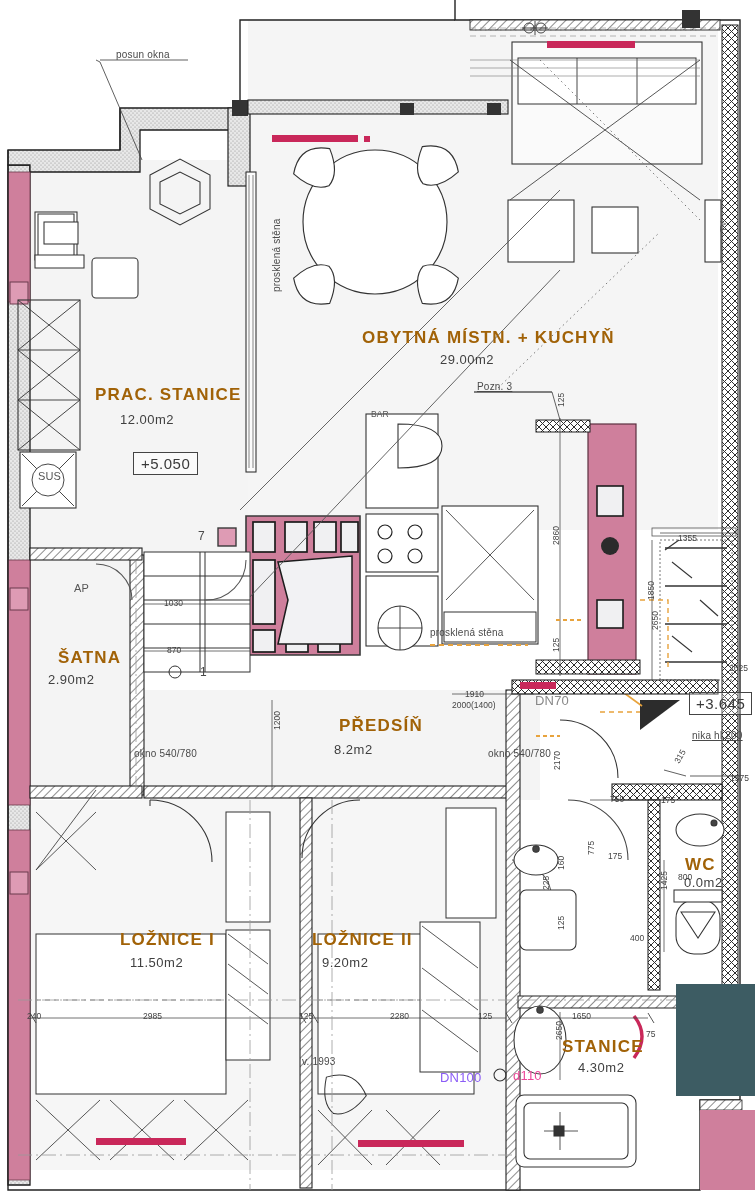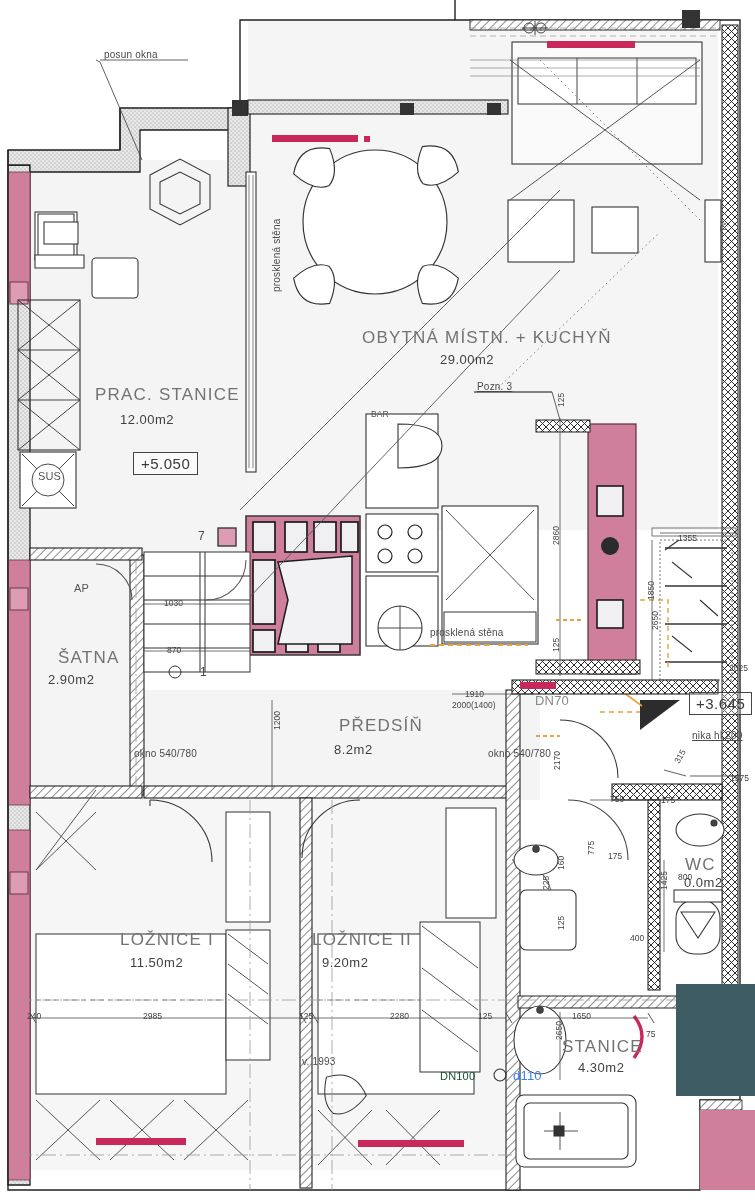--- a/index.html
+++ b/index.html
@@ -1,21 +1,21 @@
 <!DOCTYPE html>
 <html><head>
 <meta charset="utf-8">
 <title>Floor Plan</title>
 <style>
   html,body{margin:0;padding:0;background:#ffffff;}
   body{font-family:"Liberation Sans",sans-serif;}
   #plan{position:relative;width:755px;height:1200px;background:#ffffff;overflow:hidden;}
   #plan svg{position:absolute;left:0;top:0;}
   .lbl{position:absolute;color:#3a3a3a;white-space:nowrap;font-family:"Liberation Sans",sans-serif;}
-  .room-name{font-size:17px;letter-spacing:1.2px;color:#737373;}
+  .room-name{font-size:17px;letter-spacing:1.2px;color:#a16207;font-weight:bold;}
   .room-area{font-size:13px;letter-spacing:.5px;color:#404040;}
   .small{font-size:10px;color:#4a4a4a;letter-spacing:.2px;}
   .tiny{font-size:8.5px;color:#555;letter-spacing:.1px;}
   .dim{font-size:8.5px;color:#444;letter-spacing:0;}
   .vert{transform-origin:0 0;}
   .elev{position:absolute;border:1.2px solid #444;color:#3a3a3a;font-size:15px;
         padding:2px 7px;background:rgba(255,255,255,.55);letter-spacing:.5px;}
   .elev2{position:absolute;border:1.2px solid #444;color:#3a3a3a;font-size:15px;
         padding:2px 6px;background:rgba(255,255,255,.25);letter-spacing:.5px;}
   .und{text-decoration:underline;}
@@ -464,30 +464,30 @@
 
   <div class="lbl room-name" style="left:562px;top:1037px">STANICE</div>
   <div class="lbl room-area" style="left:578px;top:1060px">4.30m2</div>
 
   <div class="lbl room-name" style="left:685px;top:855px">WC</div>
   <div class="lbl room-area" style="left:684px;top:875px">0.0m2</div>
 
   <div class="elev" style="left:133px;top:452px">+5.050</div>
   <div class="elev2" style="left:689px;top:692px">+3.645</div>
 
-  <div class="lbl small" style="left:104px;top:49px">posun okna</div>
+  <div class="lbl small" style="left:116px;top:49px">posun okna</div>
   <div class="lbl small und" style="left:477px;top:381px">Pozn. 3</div>
   <div class="lbl tiny" style="left:371px;top:409px">BAR</div>
   <div class="lbl small" style="left:430px;top:627px">prosklená stěna</div>
   <div class="lbl small und" style="left:692px;top:730px">nika  hl.200</div>
   <div class="lbl small" style="left:134px;top:748px">okno  540/780</div>
   <div class="lbl small" style="left:488px;top:748px">okno  540/780</div>
   <div class="lbl small" style="left:302px;top:1056px">v. 1993</div>
-  <div class="lbl small" style="left:440px;top:1070px;font-size:11px;color:#14532d">DN100</div>
-  <div class="lbl small" style="left:513px;top:1068px;font-size:13px;color:#3b82f6">d110</div>
+  <div class="lbl small" style="left:440px;top:1070px;font-size:13px;color:#8b5cf6">DN100</div>
+  <div class="lbl small" style="left:513px;top:1068px;font-size:13px;color:#ec4899">d110</div>
   <div class="lbl small" style="left:535px;top:693px;font-size:13px;color:#888">DN70</div>
 
   <div class="lbl small vert" style="left:271px;top:292px;transform:rotate(-90deg)">prosklená stěna</div>
   <div class="lbl tiny vert" style="left:718px;top:232px;transform:rotate(-90deg)">TV</div>
 
   <div class="lbl tiny" style="left:38px;top:470px;font-size:11px">SUS</div>
   <div class="lbl tiny" style="left:74px;top:582px;font-size:11px">AP</div>
   <div class="lbl small" style="left:198px;top:529px;font-size:12px">7</div>
   <div class="lbl small" style="left:200px;top:665px;font-size:12px">1</div>
 

